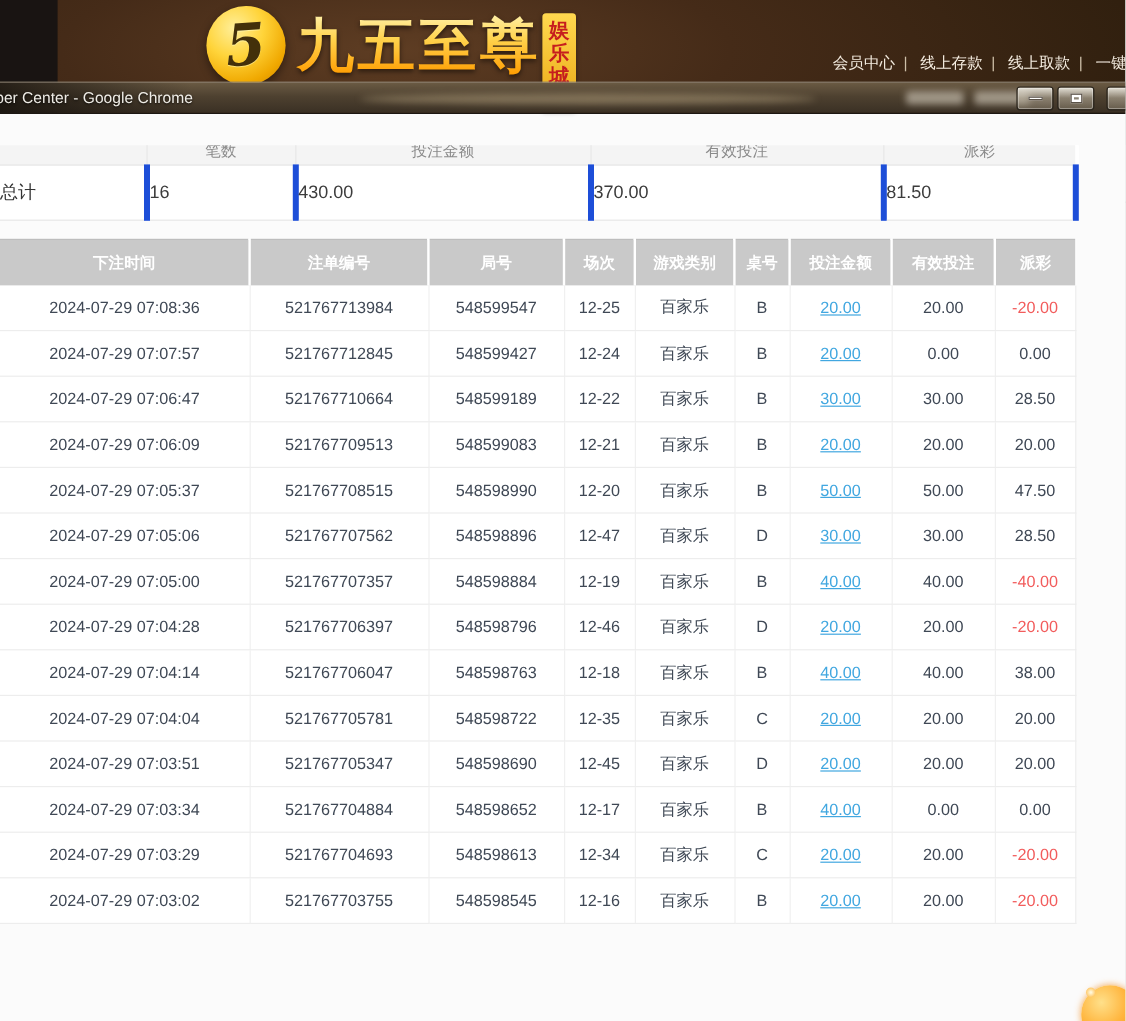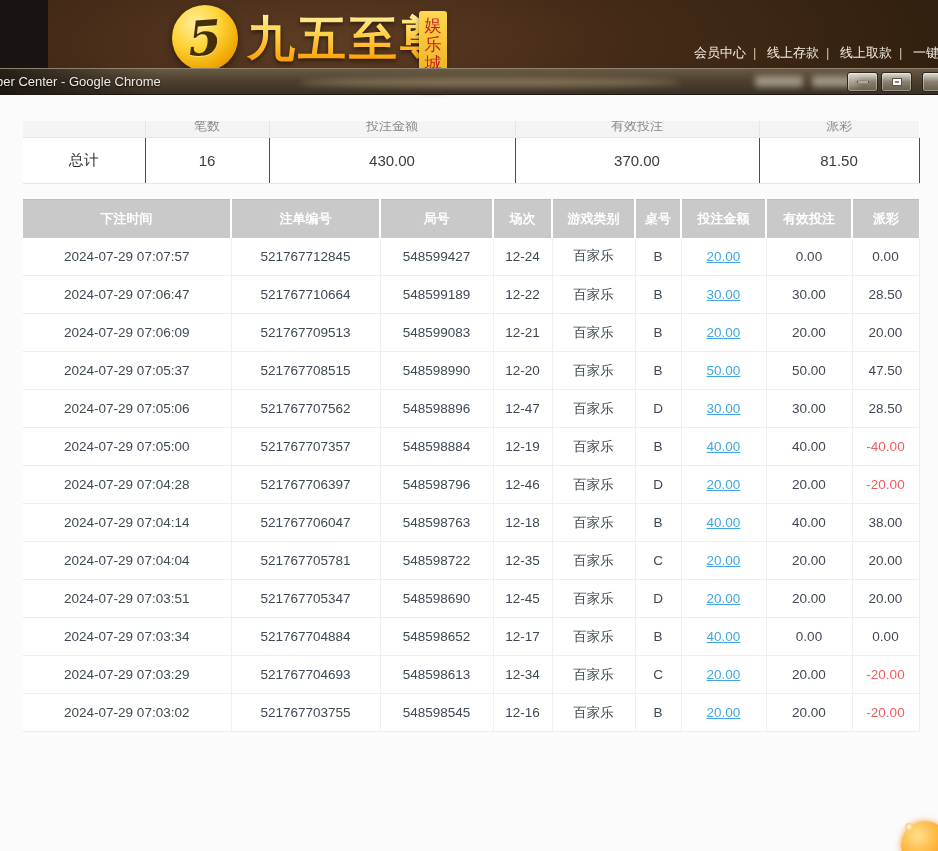--- a/index.html
+++ b/index.html
@@ -14,23 +14,23 @@
   .logo-circle { position:absolute; left:172px; top:5px; width:66px; height:66px; border-radius:50%;
     background:radial-gradient(circle at 35% 28%, #ffef9a 0%, #ffd43a 38%, #f0a800 72%, #c97f00 100%);
     box-shadow:0 3px 8px rgba(0,0,0,.45); display:flex; align-items:center; justify-content:center; }
   .logo-monogram { font-family:"DejaVu Serif", serif; font-style:italic; font-weight:bold; font-size:48px;
     color:#43300a; transform:rotate(-4deg); text-shadow:0 1px 0 rgba(255,255,200,.5); }
   .logo-title { position:absolute; left:247px; top:10px; font-size:48px; font-weight:bold; letter-spacing:3px;
     font-family:"DejaVu Serif", serif; line-height:56px; white-space:nowrap;
     background:linear-gradient(180deg,#fff3b0 0%, #ffd34d 40%, #ff9c00 95%);
     -webkit-background-clip:text; background-clip:text; color:transparent;
     filter:drop-shadow(0 2px 2px rgba(0,0,0,.55)); }
-  .logo-badge { position:absolute; left:419px; top:11px; width:28px; height:80px; border-radius:3px;
+  .logo-badge { position:absolute; left:452px; top:11px; width:28px; height:80px; border-radius:3px;
     background:linear-gradient(180deg,#ffd84f 0%, #eaa815 100%); box-shadow:0 2px 4px rgba(0,0,0,.4);
-    color:#c61e1e; font-weight:normal; font-size:17px; line-height:19px; text-align:center; padding-top:5px;
+    color:#c61e1e; font-weight:bold; font-size:17px; line-height:19px; text-align:center; padding-top:5px;
     word-break:break-all; }
   .top-nav { position:absolute; top:44px; right:-14px; white-space:nowrap; font-size:13px; color:#f4ece0; }
   .top-nav span.sep { color:#cdbfa8; margin:0 7px; }
   .top-nav a { color:#f4ece0; text-decoration:none; }
 
   
   .titlebar { position:absolute; top:68px; left:0; width:938px; height:27px;
     background:linear-gradient(180deg,#6a5a43 0%, #4e4130 45%, #3a3024 100%);
     border-top:1px solid #8d8272; border-bottom:1px solid #1c1712; }
   .titlebar-shade { position:absolute; top:0; left:0; width:160px; height:100%;
@@ -50,31 +50,31 @@
   .btn-min { right:60px; } .btn-max { right:26px; } .btn-close { right:-24px; width:40px; }
 
   
   .urlbar { position:absolute; top:95px; left:0; width:938px; height:26px; background:#f1f1f1;
     border-bottom:1px solid #b9b9b9;margin-top:48px; }
   .url-text { position:absolute; left:-2px; top:3px; font-size:16px; color:#4c4c4c; white-space:nowrap; }
 
   
   .content { position:absolute; top:121px; left:0; width:938px; height:730px; background:#fbfbfb; }
 
-  table { border-collapse:collapse; table-layout:fixed; background:#fff;margin-left:23px; }
+  table { border-collapse:collapse; table-layout:fixed; background:#fff; }
   .summary-table { width:896px; }
   .summary-table col:nth-child(1){width:122px;} .summary-table col:nth-child(2){width:124px;}
   .summary-table col:nth-child(3){width:246px;} .summary-table col:nth-child(4){width:244px;}
   .summary-table col:nth-child(5){width:160px;}
   .summary-table th { background:#f4f4f4; border-left:1px solid #e6e6e6; border-bottom:1px solid #e6e6e6; padding:0; }
   .summary-table th:first-child { border-left:none; }
   .summary-table .clip { height:16px; overflow:hidden; }
   .summary-table .clip span { display:block; font-weight:normal; font-size:13px; color:#8a8a8a; transform:translateY(-4px); }
-  .summary-table td { height:46px; text-align:center; font-size:15px; color:#3c3c3c;
-    border-left:1px solid #ececec; border-bottom:1px solid #e6e6e6; border-right:1px solid #1d4ed8; }
+  .summary-table td { height:46px; text-align:left; font-size:15px; color:#3c3c3c;
+    border-left:1px solid #ececec; border-bottom:1px solid #e6e6e6; border-right:5px solid #1d4ed8; }
   .summary-table td:first-child { border-left:none; font-size:15px; color:#333; }
 
   .bet-table { width:896px; margin-top:15px; }
   .bet-table col:nth-child(1){width:208px;} .bet-table col:nth-child(2){width:149px;}
   .bet-table col:nth-child(3){width:113px;} .bet-table col:nth-child(4){width:59px;}
   .bet-table col:nth-child(5){width:83px;}  .bet-table col:nth-child(6){width:46px;}
   .bet-table col:nth-child(7){width:85px;}  .bet-table col:nth-child(8){width:86px;}
   .bet-table col:nth-child(9){width:67px;}
   .bet-table thead th { height:38px; background:#c9c9c9; color:#fff; font-size:13px; font-weight:bold;
     border-right:2px solid #fff; border-top:1px solid #bdbdbd; text-align:center; }
@@ -206,20 +206,31 @@
           <th>场次</th>
           <th>游戏类别</th>
           <th>桌号</th>
           <th>投注金额</th>
           <th>有效投注</th>
           <th>派彩</th>
         </tr>
       </thead>
       <tbody>
 
+          <tr>
+            <td>2024-07-29 07:08:36</td>
+            <td>521767713984</td>
+            <td>548599547</td>
+            <td>12-25</td>
+            <td>百家乐</td>
+            <td>B</td>
+            <td><a href="#" class="bet-link">20.00</a></td>
+            <td>20.00</td>
+            <td class="neg">-20.00</td>
+          </tr>
 
           <tr>
             <td>2024-07-29 07:07:57</td>
             <td>521767712845</td>
             <td>548599427</td>
             <td>12-24</td>
             <td>百家乐</td>
             <td>B</td>
             <td><a href="#" class="bet-link">20.00</a></td>
             <td>0.00</td>

